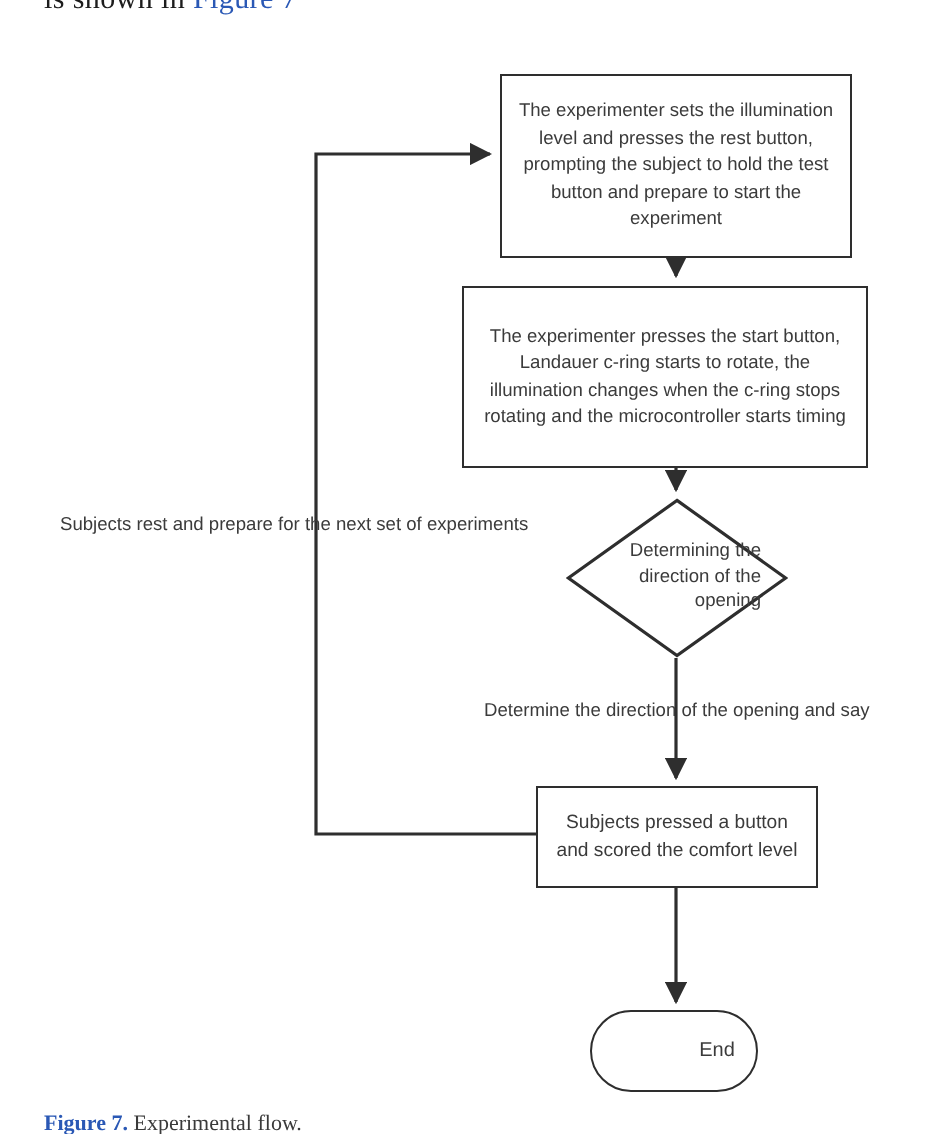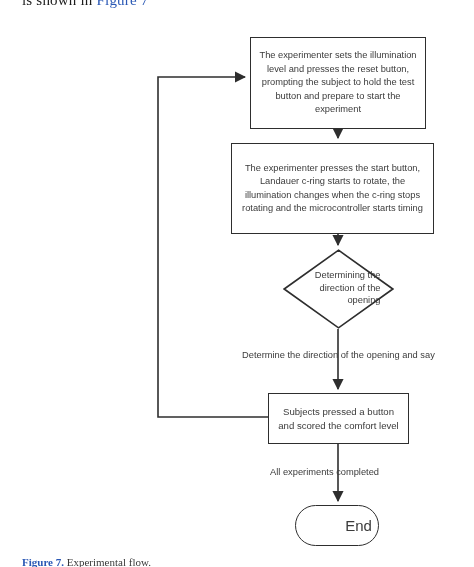--- a/index.html
+++ b/index.html
@@ -106,21 +106,21 @@
   
   #node-end {
     left: 295px;
     top: 505px;
     width: 84px;
     height: 41px;
     border: 1.6px solid #2e2e2e;
     border-radius: 21px;
   }
   #node-end .txt {
-    font-size: 15px;
+    font-size: 10px;
     color: #3b3b3b;
     margin-left: 43px;
   }
 
   
   .edge-label {
     position: absolute;
     font-size: 9.3px;
     color: #3b3b3b;
     white-space: nowrap;
@@ -174,21 +174,21 @@
     <g>
       <line x1="338" y1="444" x2="338" y2="501" stroke="#2e2e2e" stroke-width="1.6" marker-end="url(#arrow)"></line>
     </g>
 
     <g>
       <path d="M 268 417 L 158 417 L 158 77 L 245 77" fill="none" stroke="#2e2e2e" stroke-width="1.6" marker-end="url(#arrow)"></path>
     </g>
   </svg>
 
   <div class="node proc" id="node-setup">
-    <div class="txt">The experimenter sets the illumination level and presses the reset button, prompting the subject to hold the test button and prepare to start the experiment</div>
+    <div class="txt">The experimenter sets the illumination level and presses the rest button, prompting the subject to hold the test button and prepare to start the experiment</div>
   </div>
 
   <div class="node proc" id="node-start">
     <div class="txt">The experimenter presses the start button, Landauer c-ring starts to rotate, the illumination changes when the c-ring stops rotating and the microcontroller starts timing</div>
   </div>
 
   <div class="node" id="node-decision">
     <svg class="dia-svg" viewBox="0 0 111 80" xmlns="http://www.w3.org/2000/svg">
       <polygon points="55.5,1.2 109.8,40 55.5,78.8 1.2,40" fill="#ffffff" stroke="#2e2e2e" stroke-width="1.6"></polygon>
     </svg>
@@ -196,16 +196,16 @@
   </div>
 
   <div class="node proc" id="node-score">
     <div class="txt">Subjects pressed a button and scored the comfort level</div>
   </div>
 
   <div class="node" id="node-end">
     <div class="txt">End</div>
   </div>
 
+  <div class="edge-label" id="label-rest">Subjects rest and prepare for the next set of experiments</div>
   <div class="edge-label" id="label-direction">Determine the direction of the opening and say</div>
-  <div class="edge-label" id="label-allexp">All experiments completed</div>
 
 </div>
 
 </body></html>

